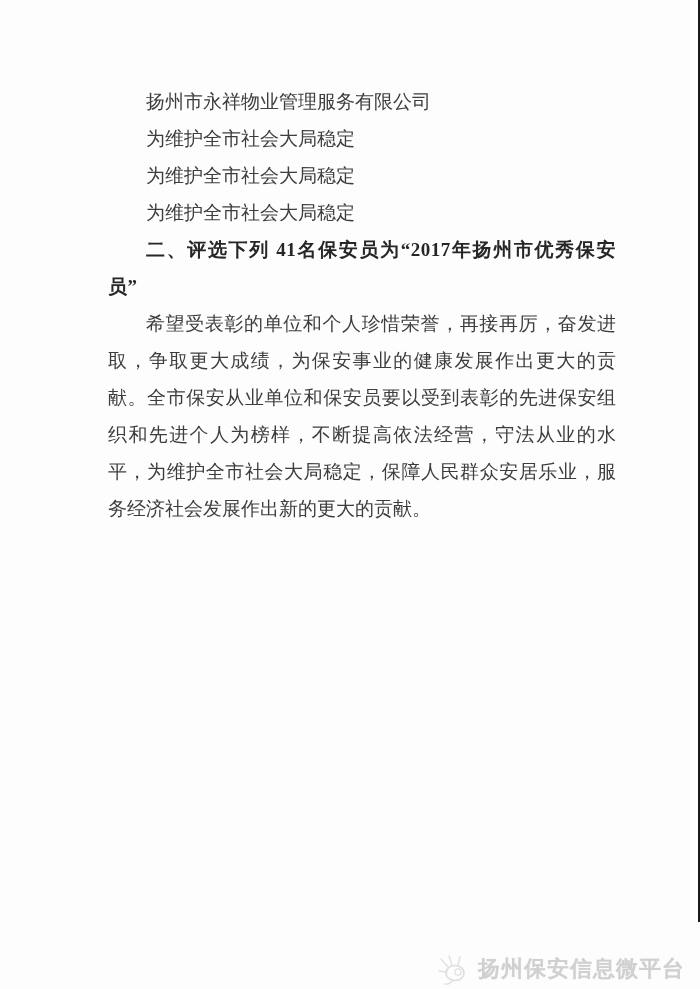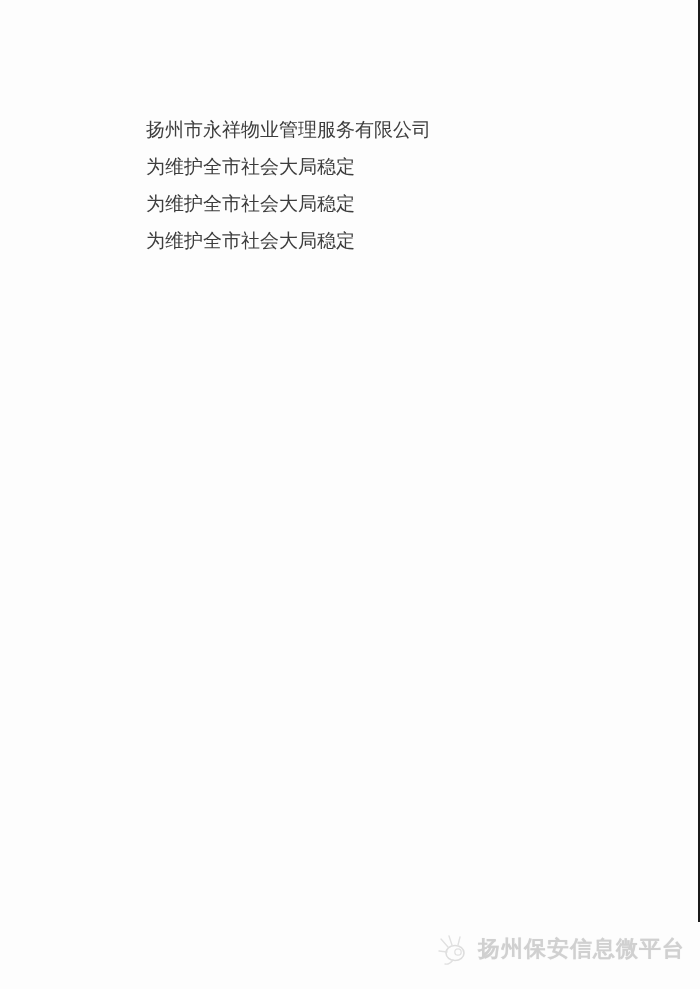--- a/index.html
+++ b/index.html
@@ -23,32 +23,31 @@
   }
   .doc-body {
     position: absolute;
     top: 83px; left: 108px;
     width: 508px;
     color: #3d3d3d;
     font-size: 19px;
     line-height: 37px;
     text-align: justify;
     text-justify: inter-ideograph;
-    margin-top: 28px;
   }
   .doc-body p { text-indent: 2em; }
   .company-line { white-space: nowrap; }
   .doc-heading {
     font-weight: 700;
     color: #262626;
     letter-spacing: 0.5px;
   }
   .footer-watermark {
     position: absolute;
-    right: 15px; bottom: 20px;
+    right: 15px; bottom: 0;
     display: flex;
     align-items: center;
     gap: 7px;
     color: #d0d0d0;
   }
   .footer-watermark .wm-text {
     font-size: 22px;
     font-weight: 700;
     letter-spacing: 1px;
     color: #d0d0d0;
@@ -62,22 +61,24 @@
 <div class="page">
 
   <div class="scan-edge"></div>
 
   <div class="doc-body">
     <p class="company-line">扬州市永祥物业管理服务有限公司</p>
     <p class="company-line">为维护全市社会大局稳定</p>
     <p class="company-line">为维护全市社会大局稳定</p>
     <p class="company-line">为维护全市社会大局稳定</p>
 
+    <p class="doc-heading">二、评选下列 41名保安员为“2017年扬州市优秀保安员”</p>
 
 
+    <p>希望受表彰的单位和个人珍惜荣誉，再接再厉，奋发进取，争取更大成绩，为保安事业的健康发展作出更大的贡献。全市保安从业单位和保安员要以受到表彰的先进保安组织和先进个人为榜样，不断提高依法经营，守法从业的水平，为维护全市社会大局稳定，保障人民群众安居乐业，服务经济社会发展作出新的更大的贡献。</p>
   </div>
 
   <div class="footer-watermark">
     <svg class="wm-logo" width="36" height="40" viewBox="0 0 36 40" fill="none">
       <ellipse cx="20" cy="24" rx="9" ry="7.5" stroke="#d8d8d8" stroke-width="1.6"></ellipse>
       <path d="M13 18 L6 10" stroke="#dcdcdc" stroke-width="1.4" stroke-linecap="round"></path>
       <path d="M17 16 L14 7" stroke="#dcdcdc" stroke-width="1.4" stroke-linecap="round"></path>
       <path d="M23 16 L25 8" stroke="#dcdcdc" stroke-width="1.4" stroke-linecap="round"></path>
       <path d="M12 23 L4 22" stroke="#dcdcdc" stroke-width="1.4" stroke-linecap="round"></path>
       <path d="M18 31 Q14 36 10 35" stroke="#dcdcdc" stroke-width="1.4" stroke-linecap="round"></path>

